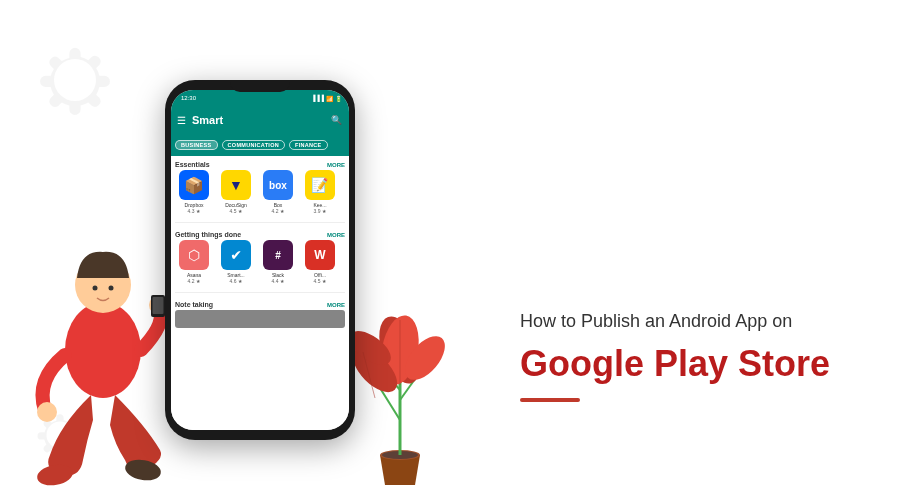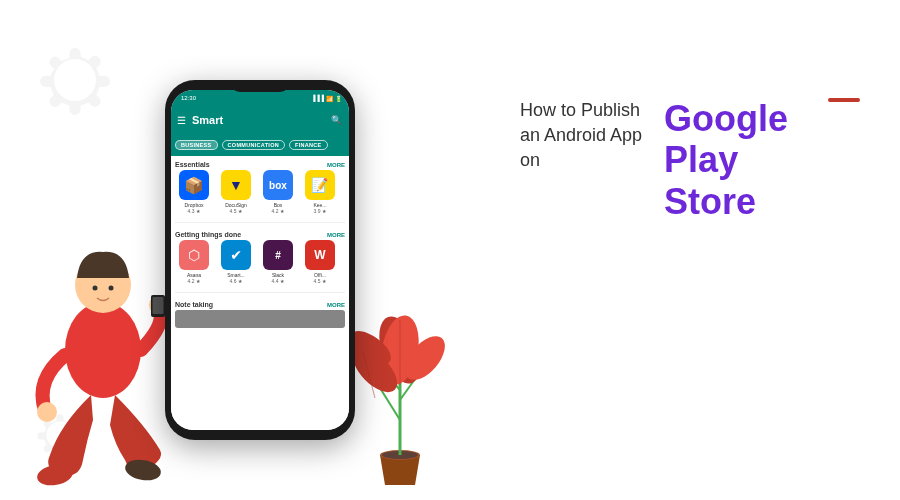--- a/index.html
+++ b/index.html
@@ -182,35 +182,35 @@
       height: 1px;
       background: #eee;
       margin: 2px 0;
     }
 
     
     .right-section {
       width: 400px;
       height: 364px;
       display: flex;
-      flex-direction: row;
-      justify-content: center;
+      flex-direction: column;
+      justify-content: flex-end;
       padding: 30px 40px 30px 20px;
     }
     .subtitle-text {
       font-size: 18px;
       color: #333;
       font-weight: 400;
       margin-bottom: 8px;
       line-height: 1.4;
     }
     .main-title {
       font-size: 36px;
       font-weight: 800;
-      color: #6d28d9;
+      color: #b91c1c;
       line-height: 1.15;
       margin-bottom: 14px;
     }
     .title-underline {
       width: 60px;
       height: 4px;
       background: #c0392b;
       border-radius: 2px;
     }
 

